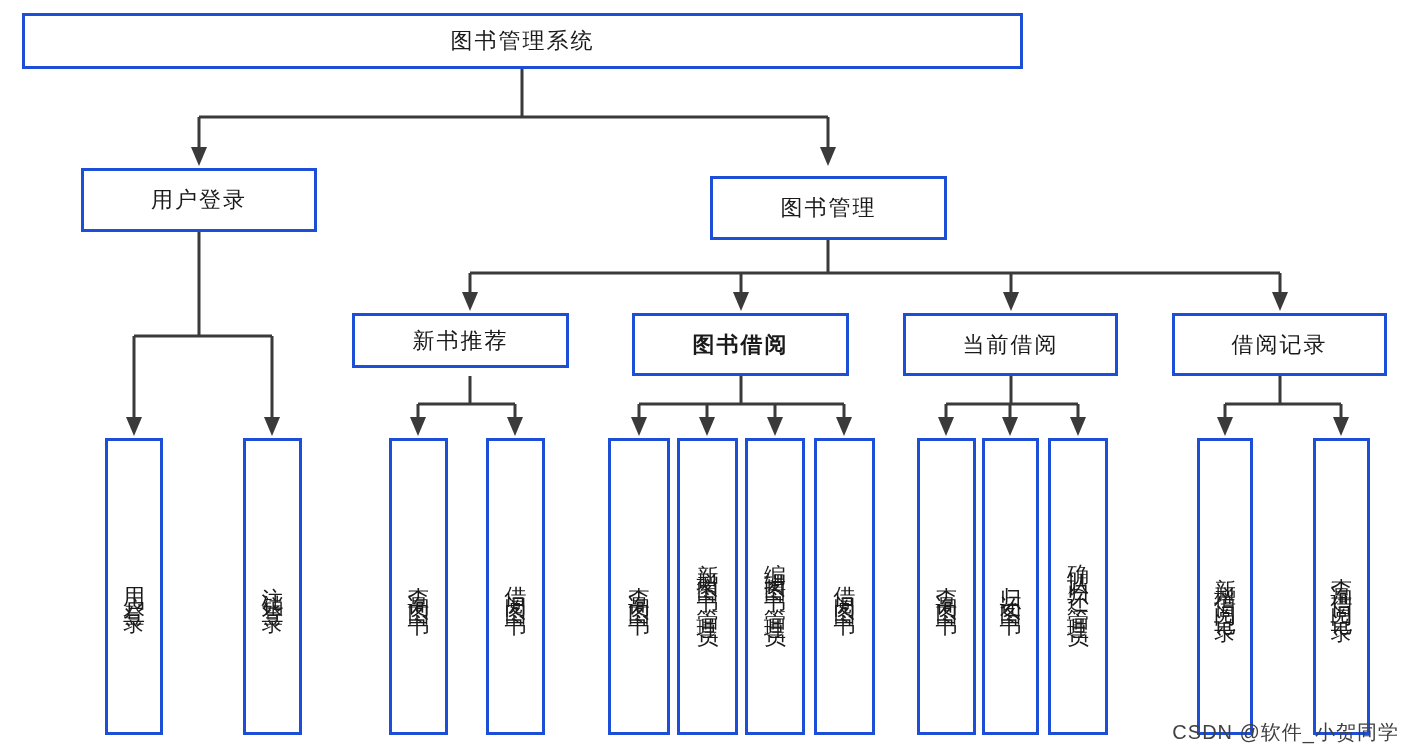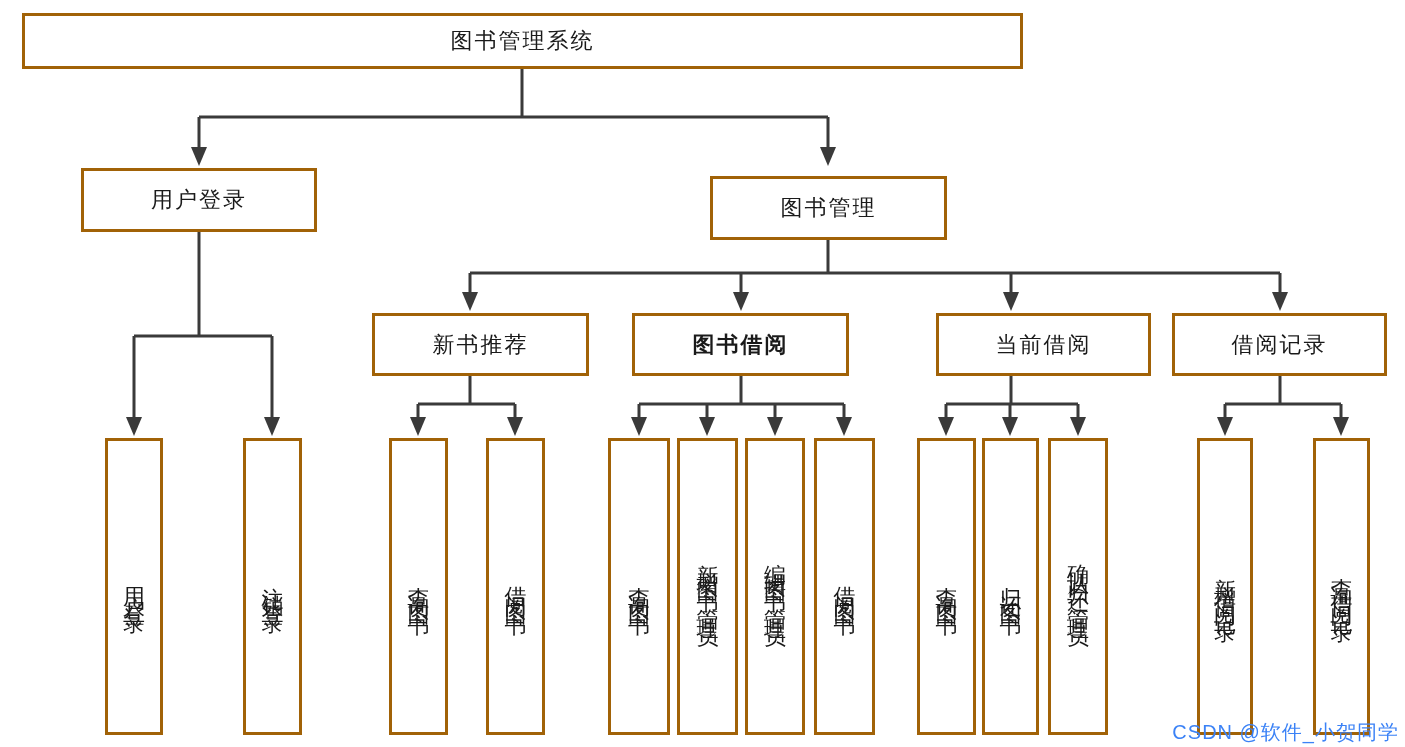--- a/index.html
+++ b/index.html
@@ -14,21 +14,21 @@
   .connectors {
     position: absolute;
     left: 0; top: 0;
     width: 1405px; height: 747px;
     z-index: 1;
   }
   .box {
     position: absolute;
     box-sizing: border-box;
     background: #ffffff;
-    border: 3px solid #a16207;
+    border: 3px solid #1d4ed8;
     display: flex;
     align-items: center;
     justify-content: center;
     z-index: 2;
   }
   .hlabel {
     font-size: 22px;
     letter-spacing: 2px;
     color: #1a1a1a;
     white-space: nowrap;
@@ -40,21 +40,21 @@
     letter-spacing: 9px;
     line-height: 1;
     color: #1a1a1a;
   }
   .watermark {
     position: absolute;
     right: 6px;
     top: 719px;
     font-size: 20px;
     letter-spacing: 1px;
-    color: #3b82f6;
+    color: #404040;
     z-index: 3;
     white-space: nowrap;
     text-align: center;
   }
 </style>
 </head>
 <body>
 
 <div class="canvas">
 
@@ -102,27 +102,27 @@
     <span class="hlabel">图书管理系统</span>
   </div>
 
   <div class="box" style="left:81px; top:168px; width:236px; height:64px;">
     <span class="hlabel">用户登录</span>
   </div>
   <div class="box" style="left:710px; top:176px; width:237px; height:64px;">
     <span class="hlabel">图书管理</span>
   </div>
 
-  <div class="box" style="left:372px; top:313px; width:217px; height:63px;">
+  <div class="box" style="left:352px; top:313px; width:217px; height:55px;">
     <span class="hlabel">新书推荐</span>
   </div>
   <div class="box" style="left:632px; top:313px; width:217px; height:63px;font-weight:bold;">
     <span class="hlabel">图书借阅</span>
   </div>
-  <div class="box" style="left:936px; top:313px; width:215px; height:63px;">
+  <div class="box" style="left:903px; top:313px; width:215px; height:63px;">
     <span class="hlabel">当前借阅</span>
   </div>
   <div class="box" style="left:1172px; top:313px; width:215px; height:63px;">
     <span class="hlabel">借阅记录</span>
   </div>
 
   <div class="box" style="left:105px; top:438px; width:58px; height:297px;">
     <span class="vlabel">用户登录</span>
   </div>
   <div class="box" style="left:243px; top:438px; width:59px; height:297px;">

